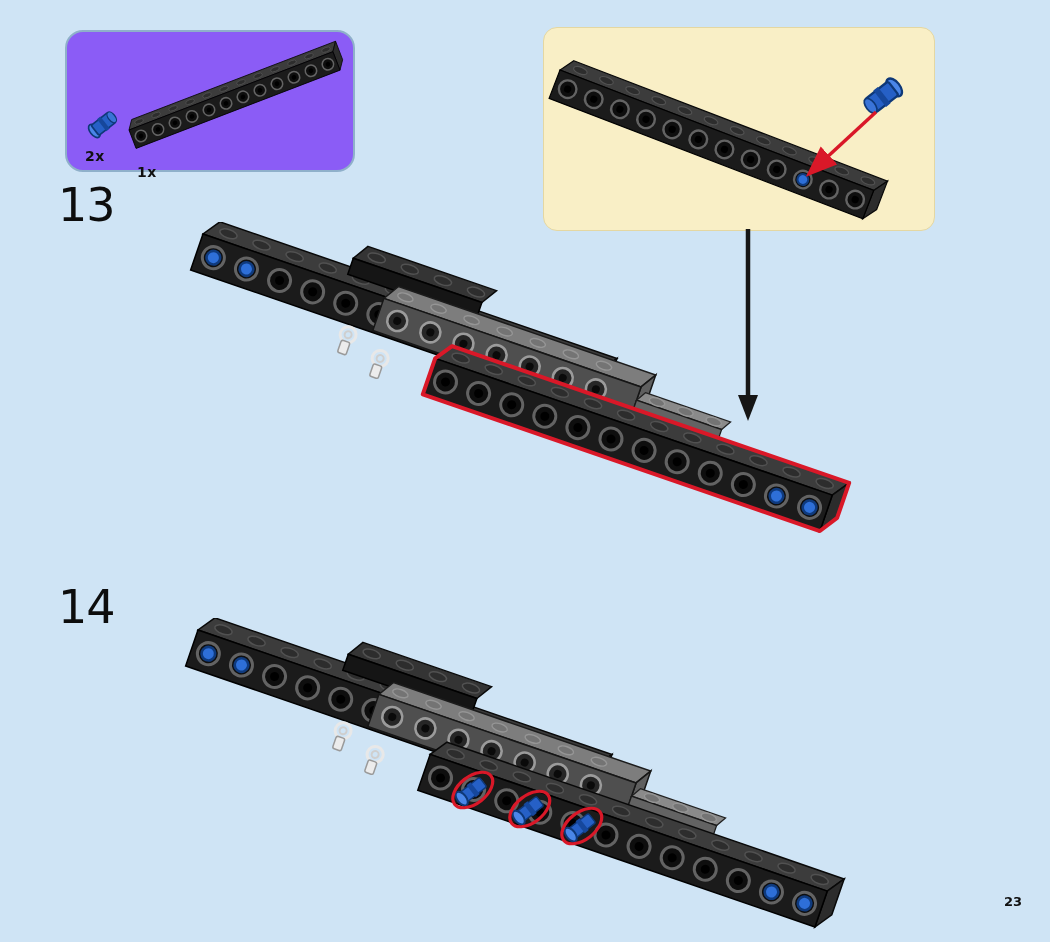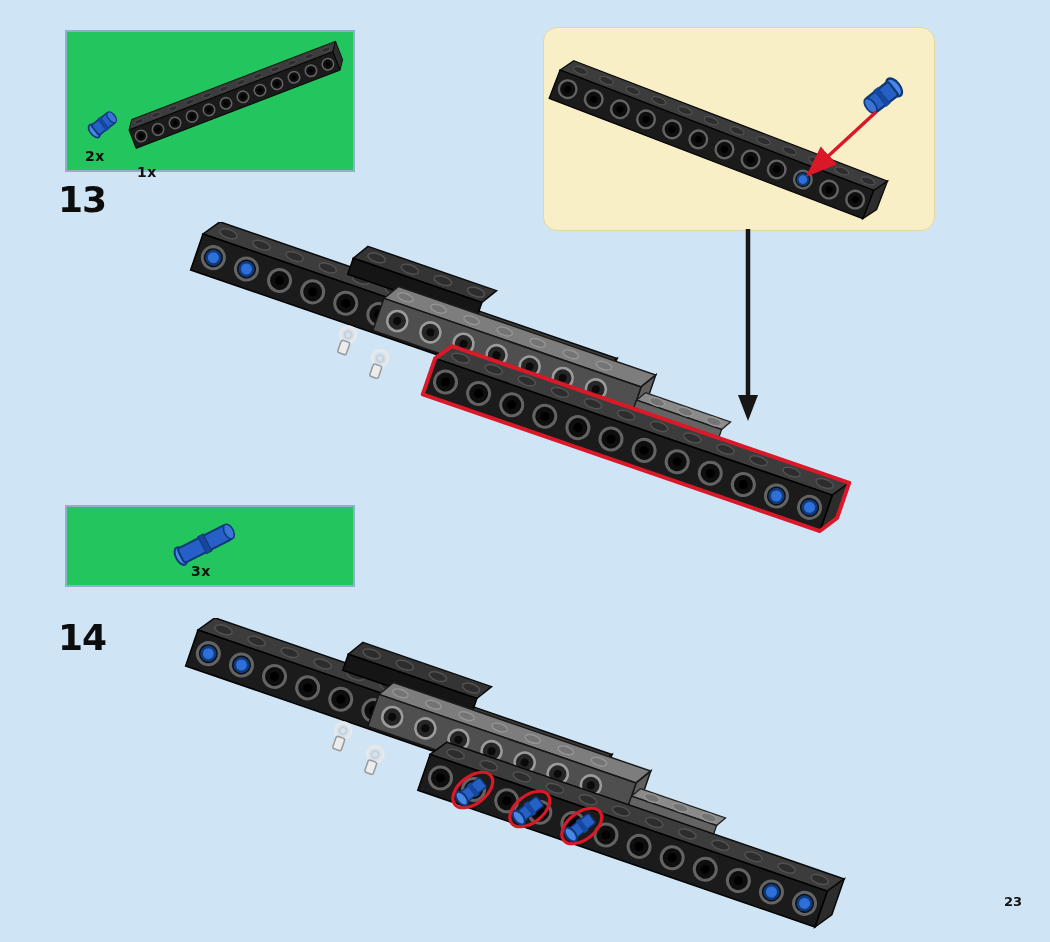--- a/index.html
+++ b/index.html
@@ -6,36 +6,36 @@
   html,body { width:1050px; height:942px; }
   body {
     position:relative;
     background:#cfe4f5;
     font-family:"DejaVu Sans","Liberation Sans",sans-serif;
     overflow:hidden;
   }
   .abs { position:absolute; }
   .parts-box {
     position:absolute;
-    background:#22c55e;
+    background:#8b5cf6;
     border:2px solid #8fb0ca;
-    border-radius:0;
+    border-radius:18px;
   }
   .parts-box svg { position:absolute; left:0; top:0; }
   .count-label {
     position:absolute;
     font-size:14px;
     font-weight:bold;
     color:#101010;
     letter-spacing:0.5px;
   }
   .step-number {
     position:absolute;
-    font-size:36px;
-    font-weight:bold;
+    font-size:46px;
+    font-weight:normal;
     color:#0d0d0d;
     letter-spacing:-1px;
     line-height:1;
     text-align:right;
   }
   .callout {
     position:absolute;
     left:543px; top:27px; width:392px; height:204px;
     background:#f9efc6;
     border:1px solid #e4d7a2;
@@ -208,28 +208,22 @@
       <g transform="translate(62,98) rotate(-21) scale(0.52)">
         <use href="#beam12"></use>
       </g>
     </svg>
     <span class="count-label" style="left:18px;top:116px">2x</span>
     <span class="count-label" style="left:70px;top:132px">1x</span>
   </div>
 
   <div class="step-number" style="left:58px;top:182px">13</div>
 
-  <div class="parts-box" style="left:65px;top:505px;width:290px;height:82px">
-    <svg width="286" height="78" viewBox="0 0 286 78">
-      <use href="#longpin" transform="translate(112,50) rotate(-27)"></use>
-    </svg>
-    <span class="count-label" style="left:124px;top:56px">3x</span>
-  </div>
-
-  <div class="step-number" style="left:58px;top:620px">14</div>
+
+  <div class="step-number" style="left:58px;top:584px">14</div>
 
   <svg class="assembly" style="left:180px;top:618px" width="690" height="324" viewBox="0 0 690 324">
     <g transform="translate(18,12) rotate(19)">
       <g>
           <use href="#beam12"></use>
         </g>
       <use href="#bph" x="17.5" y="19"></use>
       <use href="#bph" x="52.5" y="19"></use>
       <use href="#wpin" x="170" y="48"></use>
       <use href="#wpin" x="208" y="60"></use>

